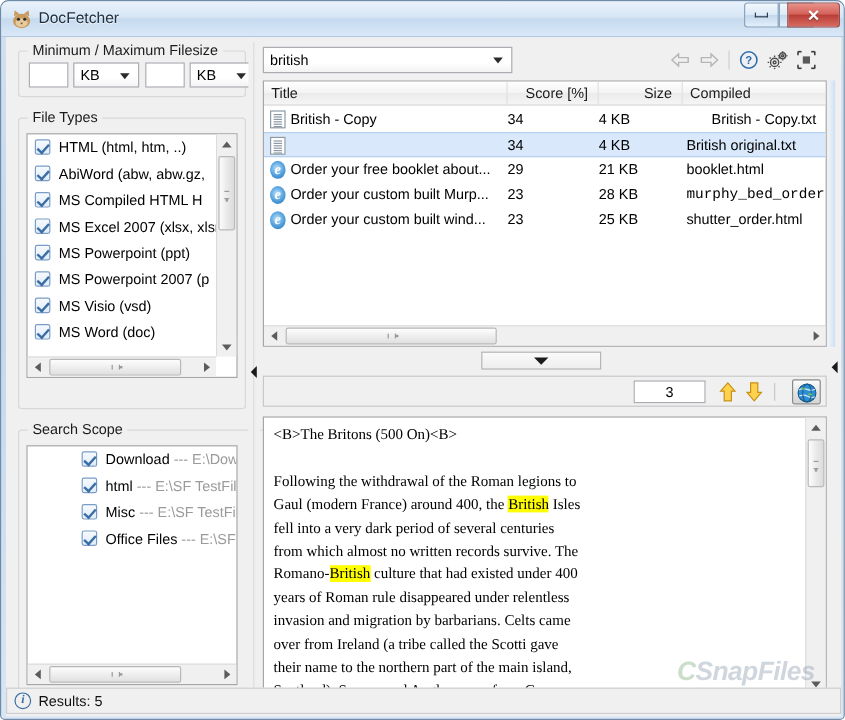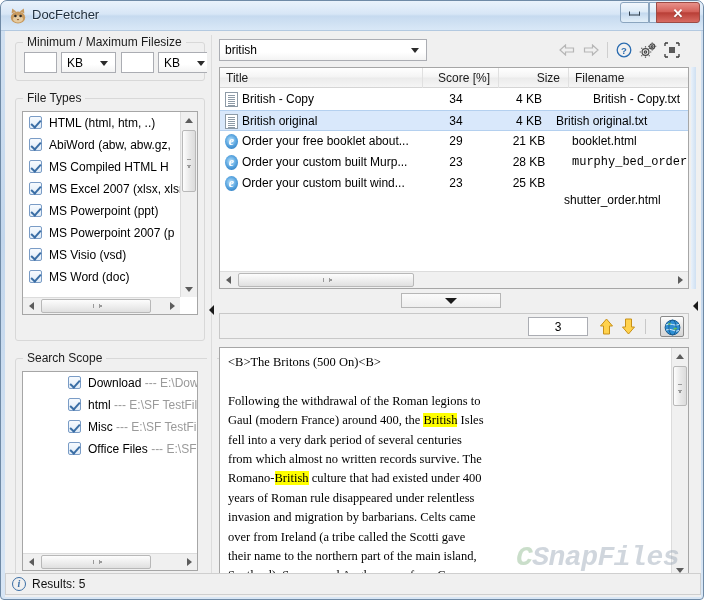--- a/index.html
+++ b/index.html
@@ -221,21 +221,21 @@
     overflow: hidden;
   }
   .th.l { padding-left: 6px; }
   .th.r { text-align: right; padding-right: 8px; }
   .trow {
     position: absolute; left:0; right:0; height: 21px; line-height: 21px;
   }
   .trow.sel { background: #d9e8fb; border-top:1px solid #b4d0ef; border-bottom:1px solid #b4d0ef; }
   .tc { position: absolute; top:0; height:21px; font-size:12px; color:#000;
     white-space: nowrap; overflow: hidden; }
-  .tc.r { text-align: center; }
+  .tc.r { text-align: left; }
   .fileicon { position:absolute; left:5px; top:3px; width:13px; height:15px; }
 
   
   .ico-doc { background:#fff; border:1px solid #8d9aa6; }
   .ico-doc i {
     position:absolute; left:2px; right:2px; top:2px; height:1px;
     background:#8d9aa6;
     box-shadow: 0 2px 0 #8d9aa6, 0 4px 0 #8d9aa6, 0 6px 0 #8d9aa6,
                 0 8px 0 #8d9aa6, 0 10px 0 #8d9aa6;
     display:block;
@@ -325,22 +325,22 @@
     width: 14px; height: 14px;
     border: 1px solid #3a6ea5; border-radius: 50%;
     color: #3a6ea5; font-size: 10px; font-style: italic;
     font-family: "Liberation Serif", serif;
     text-align: center; line-height: 12px; font-weight: bold;
   }
 
   
   #watermark {
     position: absolute; right: 22px; bottom: 24px;
-    font-family: Liberation Mono, monospace;
-    font-size: 28px; font-weight: bold; font-style: italic;
+    font-family: Liberation Sans, sans-serif;
+    font-size: 22px; font-weight: bold; font-style: italic;
     color: rgba(150,165,180,0.45);
     letter-spacing: -0.5px;
     pointer-events: none;
   }
   #watermark .sf-green { color: rgba(150,190,150,0.5); }
 </style>
 </head>
 <body>
 
 <div id="window">
@@ -484,61 +484,60 @@
           </g>
         </svg>
       </div>
     </div>
 
     <div id="results" style="left:214px; top:36px; width:470px; height:222px;">
       <div id="thead">
           <div class="th l" style="left: 0px; width: 203px;">Title</div>
           <div class="th r" style="left: 203px; width: 76px;">Score [%]</div>
           <div class="th r" style="left: 279px; width: 70px;">Size</div>
-          <div class="th l" style="left: 349px; width: 121px;">Filename</div>
+          <div class="th l" style="left: 349px; width: 121px;">Compiled</div>
         </div>
       <div id="tbody" style="position:absolute; left:0; right:0; top:21px;">
           <div class="trow" style="top: 0px;">
             <span class="fileicon ico-doc">
               <i></i>
             </span>
             <span class="tc" style="left: 22px; width: 175px;">British - Copy</span>
             <span class="tc r" style="left: 203px; width: 66px;">34</span>
             <span class="tc r" style="left: 279px; width: 60px;">4 KB</span>
             <span class="tc" style="left: 352px; width: 121px; margin-left: 21px;">British - Copy.txt</span>
           </div>
           <div class="trow sel" style="top: 21px;">
             <span class="fileicon ico-doc">
               <i></i>
             </span>
-            <span class="tc" style="left: 22px; width: 175px;">British original</span>
             <span class="tc r" style="left: 203px; width: 66px;">34</span>
             <span class="tc r" style="left: 279px; width: 60px;">4 KB</span>
-            <span class="tc" style="left: 336px; width: 121px;">British original.txt</span>
+            <span class="tc" style="left: 352px; width: 121px;">British original.txt</span>
           </div>
           <div class="trow" style="top: 42px;">
             <span class="fileicon ico-ie"></span>
             <span class="tc" style="left: 22px; width: 175px;">Order your free booklet about...</span>
             <span class="tc r" style="left: 203px; width: 66px;">29</span>
             <span class="tc r" style="left: 279px; width: 60px;">21 KB</span>
             <span class="tc" style="left: 352px; width: 121px;">booklet.html</span>
           </div>
           <div class="trow" style="top: 63px;">
             <span class="fileicon ico-ie"></span>
             <span class="tc" style="left: 22px; width: 175px;">Order your custom built Murp...</span>
             <span class="tc r" style="left: 203px; width: 66px;">23</span>
             <span class="tc r" style="left: 279px; width: 60px;">28 KB</span>
             <span class="tc" style="left: 352px; width: 121px; font-family: Liberation Mono, monospace;">murphy_bed_order.l</span>
           </div>
           <div class="trow" style="top: 84px;">
             <span class="fileicon ico-ie"></span>
             <span class="tc" style="left: 22px; width: 175px;">Order your custom built wind...</span>
             <span class="tc r" style="left: 203px; width: 66px;">23</span>
             <span class="tc r" style="left: 279px; width: 60px;">25 KB</span>
-            <span class="tc" style="left: 344px; width: 121px; margin-top: 17px;">shutter_order.html</span>
+            <span class="tc" style="left: 352px; width: 121px;">shutter_order.html</span>
           </div>
         </div>
       <div class="hsb">
         <div class="arw lt"></div>
         <div class="thumb" style="left:18px; width:176px;"></div>
         <div class="arw rt"></div>
       </div>
     </div>
 
     <div style="position:absolute; left:686px; top:36px; width:10px; height:222px; background:#f0f0f0;">

